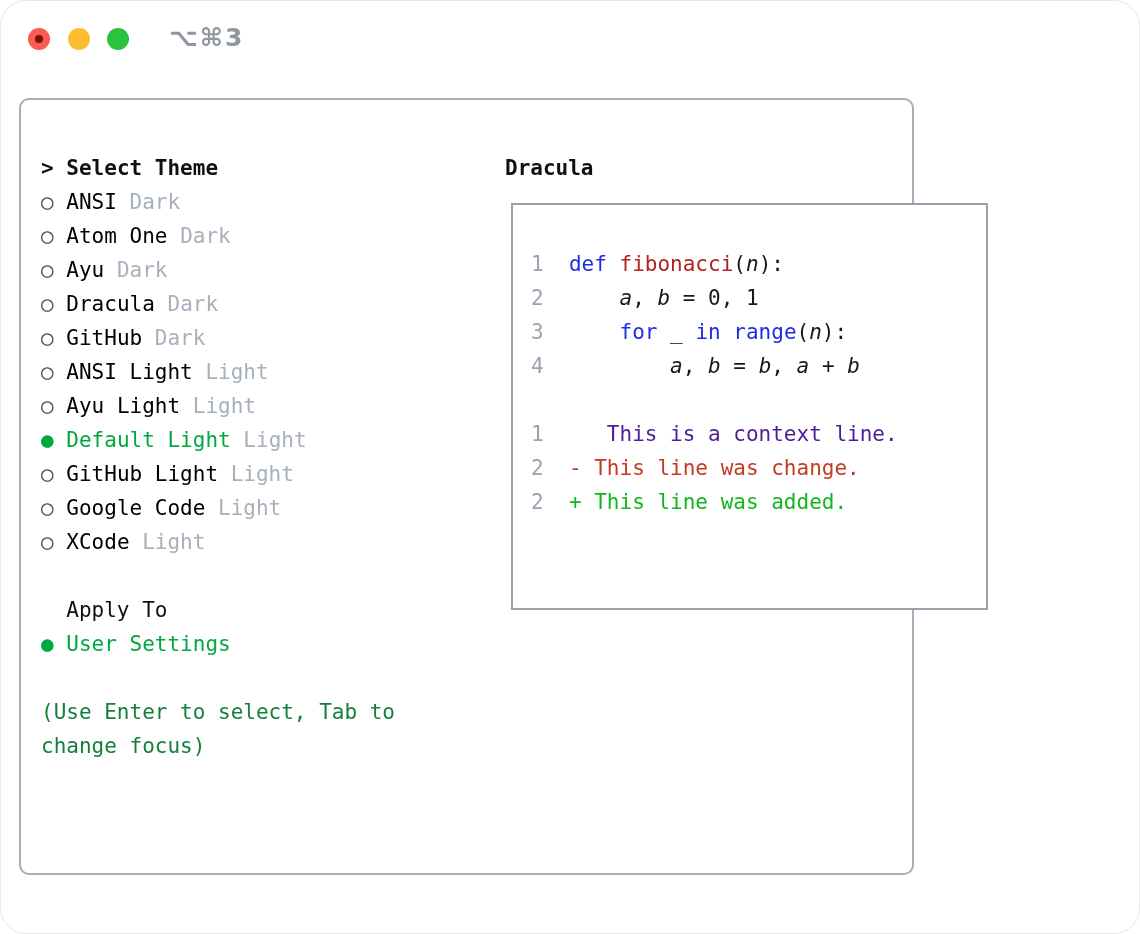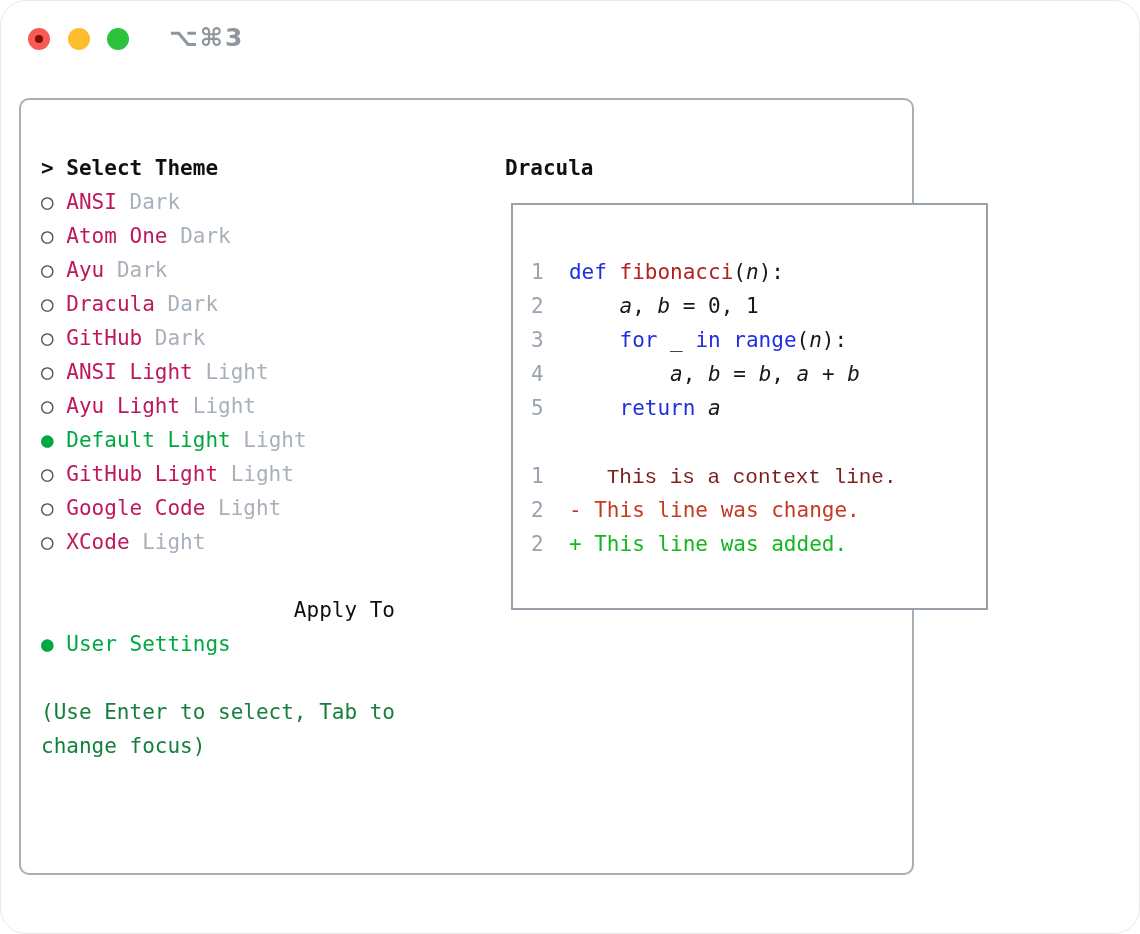--- a/index.html
+++ b/index.html
@@ -19,37 +19,37 @@
 
   .mono{font-family:"DejaVu Sans Mono","Liberation Mono",monospace;font-size:21px;line-height:34px;}
 
   
   .list{position:absolute;left:20px;top:51px;}
   .row{height:34px;white-space:pre;}
   .prompt{color:#0e1114;font-weight:700;}
   .picker-title{color:#0e1114;font-weight:700;}
   .bullet{color:#4a5157;}
   .row.selected .bullet{color:#00a841;}
-  .theme-name{color:#be185d;}
+  .theme-name{color:#000000;}
   .row.selected .theme-name{color:#00a841;}
   .variant{color:#a8b0bb;}
-  .apply-title{color:#0e1114;margin-left:2ch;text-align:right;}
+  .apply-title{color:#0e1114;margin-left:2ch;}
   .hint{color:#15803d;white-space:pre-line;}
   .spacer{height:34px;}
 
   
   .preview-title{position:absolute;left:484px;top:51px;color:#0e1114;font-weight:700;}
-  .pbox{position:absolute;left:490px;top:103px;width:477px;height:407px;border:2px solid #99a2ac;box-sizing:border-box;background:#ffffff;padding:16px 0 0 18px;overflow:hidden;}
+  .pbox{position:absolute;left:490px;top:103px;width:477px;height:407px;border:2px solid #99a2ac;box-sizing:border-box;background:#ffffff;padding:8px 0 0 18px;overflow:hidden;}
   .pline{height:34px;white-space:pre;}
   .ln{display:inline-block;width:1ch;margin-right:2ch;color:#9aa3af;}
   .tok-kw{color:#1f2fe0;}
   .tok-fn{color:#b22222;}
   .tok-pl{color:#16181b;}
   .tok-var{color:#16181b;font-style:italic;}
-  .tok-ctx{color:#7f1d1d;font-family:Liberation Mono, monospace;}
+  .tok-ctx{color:#4c1d95;}
   .tok-del{color:#c43a23;}
   .tok-add{color:#12b71d;}
 </style>
 </head>
 <body>
 
 <div class="stage">
   <div class="window">
 
     <span class="traffic red"></span>
@@ -84,21 +84,20 @@
 change focus)</div>
       </div>
 
       <div class="preview-title mono">Dracula</div>
       <div class="pbox mono" id="preview-box">
           <div class="pline"><span class="ln"></span></div>
           <div class="pline"><span class="ln">1</span><span class="tok-kw">def</span><span class="tok-pl"> </span><span class="tok-fn">fibonacci</span><span class="tok-pl">(</span><span class="tok-var">n</span><span class="tok-pl">):</span></div>
           <div class="pline"><span class="ln">2</span><span class="tok-pl">    </span><span class="tok-var">a</span><span class="tok-pl">, </span><span class="tok-var">b</span><span class="tok-pl"> = 0, 1</span></div>
           <div class="pline"><span class="ln">3</span><span class="tok-pl">    </span><span class="tok-kw">for</span><span class="tok-pl"> _ </span><span class="tok-kw">in</span><span class="tok-pl"> </span><span class="tok-kw">range</span><span class="tok-pl">(</span><span class="tok-var">n</span><span class="tok-pl">):</span></div>
           <div class="pline"><span class="ln">4</span><span class="tok-pl">        </span><span class="tok-var">a</span><span class="tok-pl">, </span><span class="tok-var">b</span><span class="tok-pl"> = </span><span class="tok-var">b</span><span class="tok-pl">, </span><span class="tok-var">a</span><span class="tok-pl"> + </span><span class="tok-var">b</span></div>
-          <div class="pline"><span class="ln">5</span><span class="tok-pl">    </span><span class="tok-kw">return</span><span class="tok-pl"> </span><span class="tok-var">a</span></div>
           <div class="pline"><span class="ln"></span></div>
           <div class="pline"><span class="ln">1</span><span class="tok-ctx">   This is a context line.</span></div>
           <div class="pline"><span class="ln">2</span><span class="tok-del">- This line was change.</span></div>
           <div class="pline"><span class="ln">2</span><span class="tok-add">+ This line was added.</span></div>
         </div>
 
     </div>
   </div>
 </div>
 

